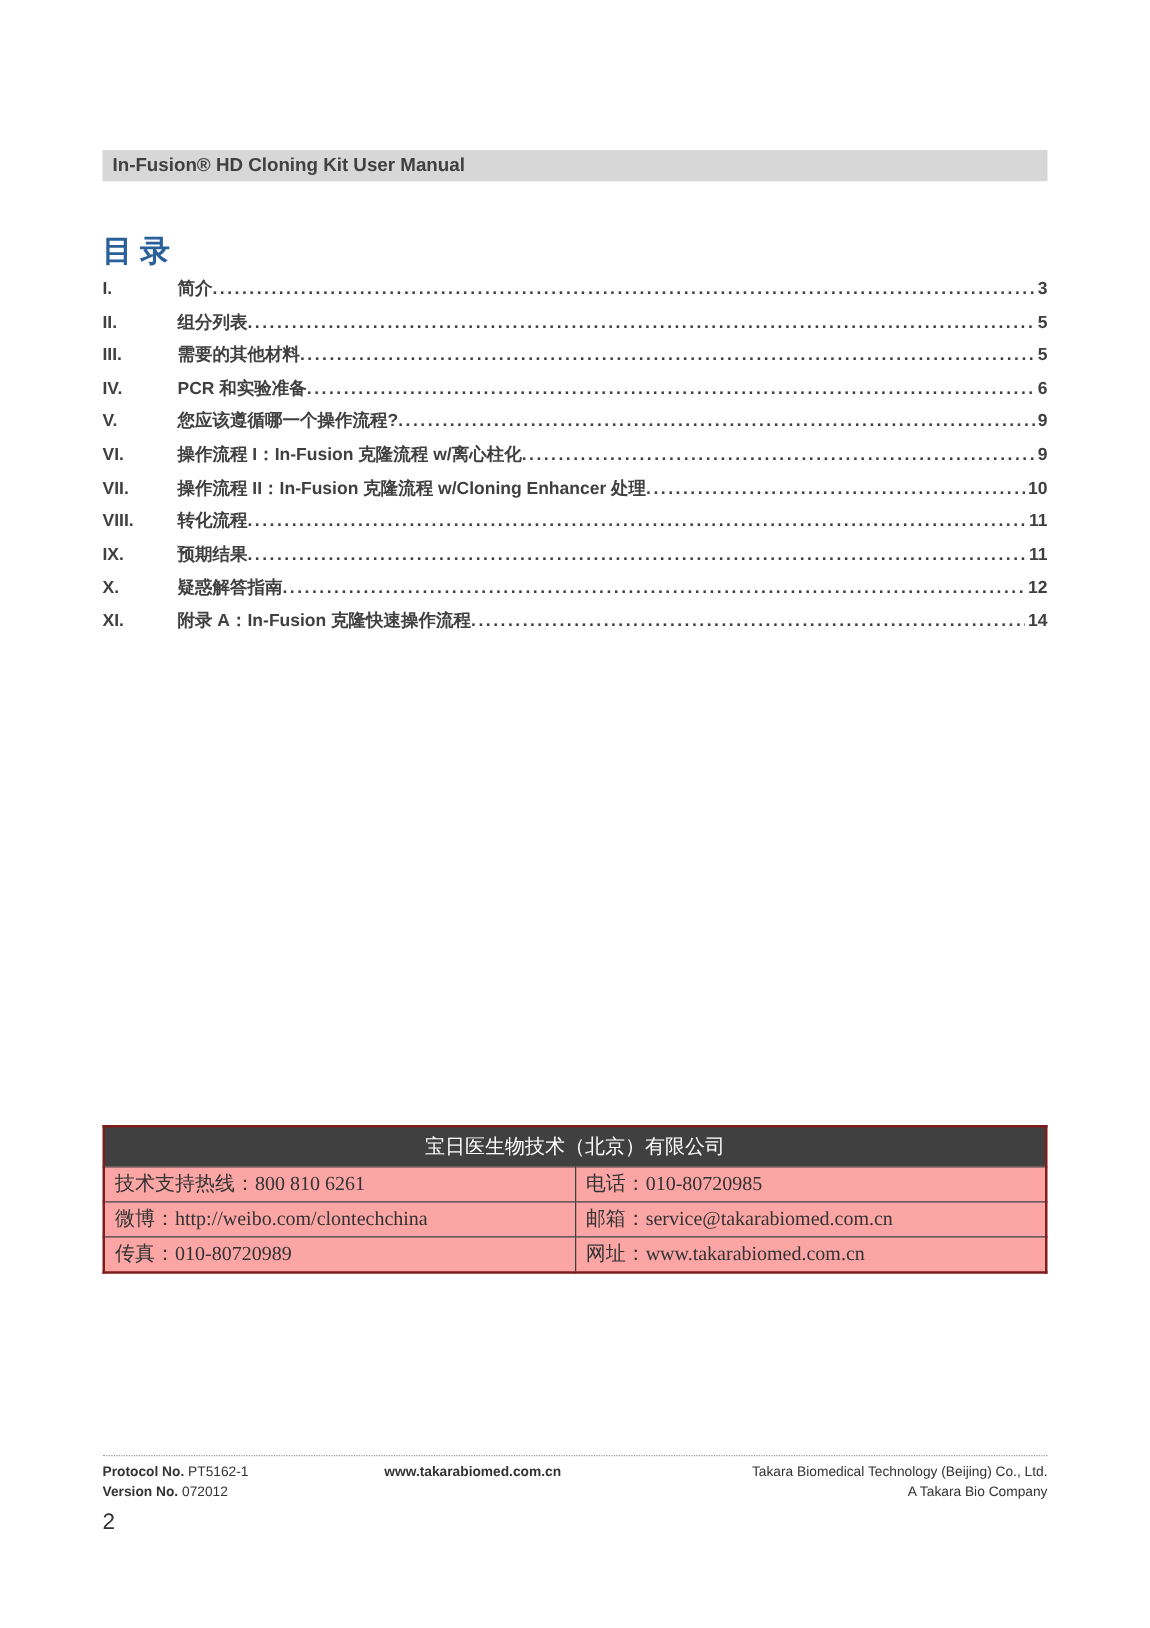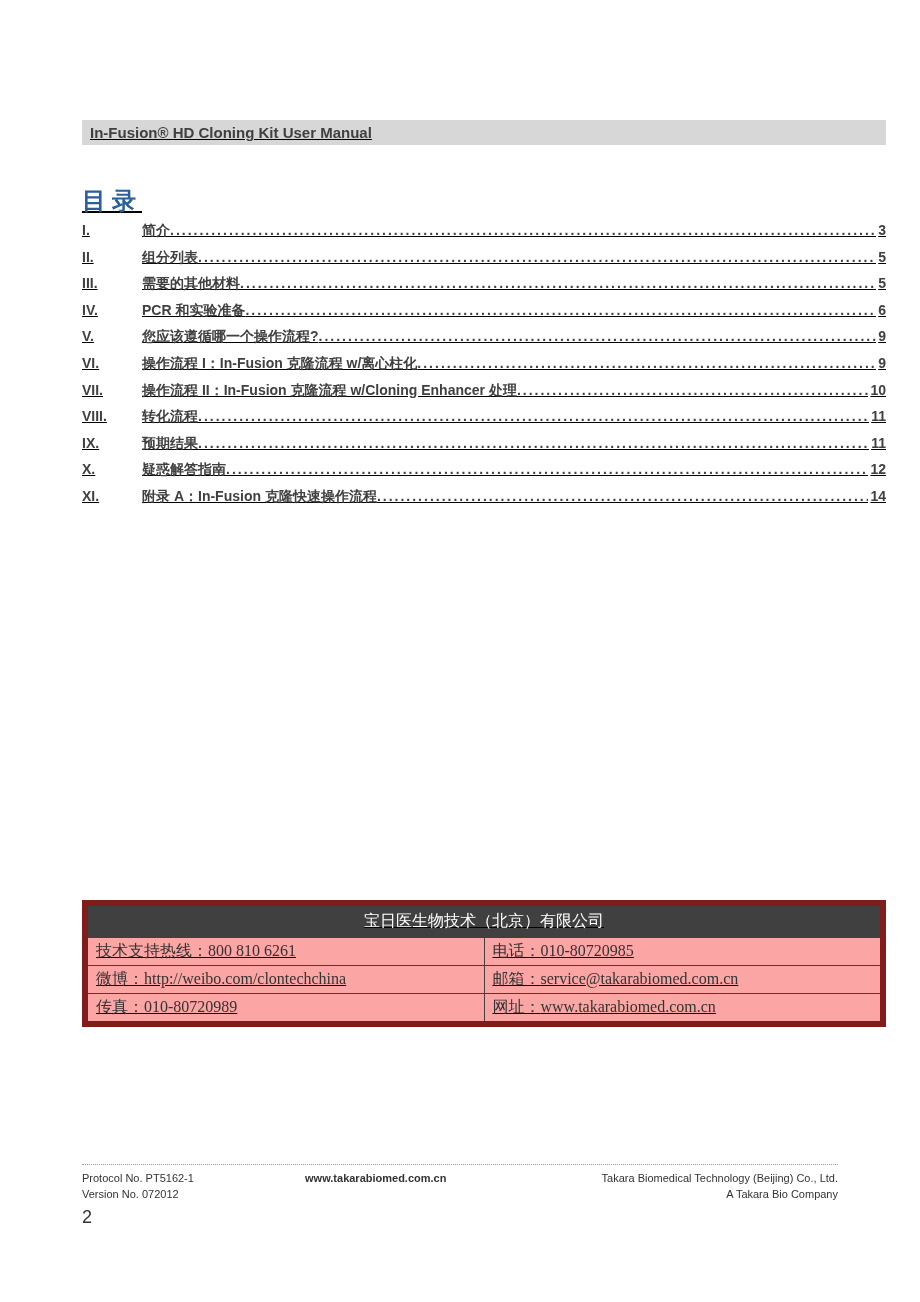--- a/index.html
+++ b/index.html
@@ -5,22 +5,21 @@
   * { margin: 0; padding: 0; box-sizing: border-box; }
   body {
     font-family: Arial, "Microsoft YaHei", SimSun, sans-serif;
     background: #fff;
     width: 920px;
     height: 1302px;
     position: relative;
     color: #000;
   }
   .page {
-    padding: 120px 34px 40px 82px;
-    text-decoration: underline;
+    padding: 120px 82px 40px 82px;
   }
   .header-bar {
     background: #d7d7d7;
     padding: 4px 8px;
     font-weight: bold;
     font-size: 15px;
     color: #404040;
     margin-bottom: 40px;
   }
   .toc-title {
@@ -52,21 +51,21 @@
     letter-spacing: 2px;
     color: #404040;
   }
   .toc-dots::after {
     content: "..................................................................................................................................................................................................";
   }
   .toc-page { flex: 0 0 auto; padding-left: 2px; }
 
   .contact-box {
     margin-top: 390px;
-    border: 6px solid #7f1d1d;
+    border: 2px solid #7f1d1d;
     width: 100%;
     border-collapse: collapse;
   }
   .contact-box th {
     background: #404040;
     color: #fff;
     font-family: SimSun, "宋体", serif;
     font-size: 16px;
     font-weight: normal;
     padding: 5px 8px;
@@ -95,21 +94,21 @@
   .footer-grid {
     display: flex;
     justify-content: space-between;
     font-size: 11px;
     color: #333;
   }
   .footer-col { line-height: 1.4; }
   .footer-col.left { text-align: left; }
   .footer-col.center { text-align: center; font-weight: bold; flex: 1; }
   .footer-col.right { text-align: right; margin-left: 44px; }
-  .footer-col strong { font-weight: normal; }
+  .footer-col strong { font-weight: bold; }
   .page-num {
     position: absolute;
     left: 82px;
     bottom: 74px;
     font-size: 18px;
     color: #333;
   }
 </style>
 </head>
 <body>

